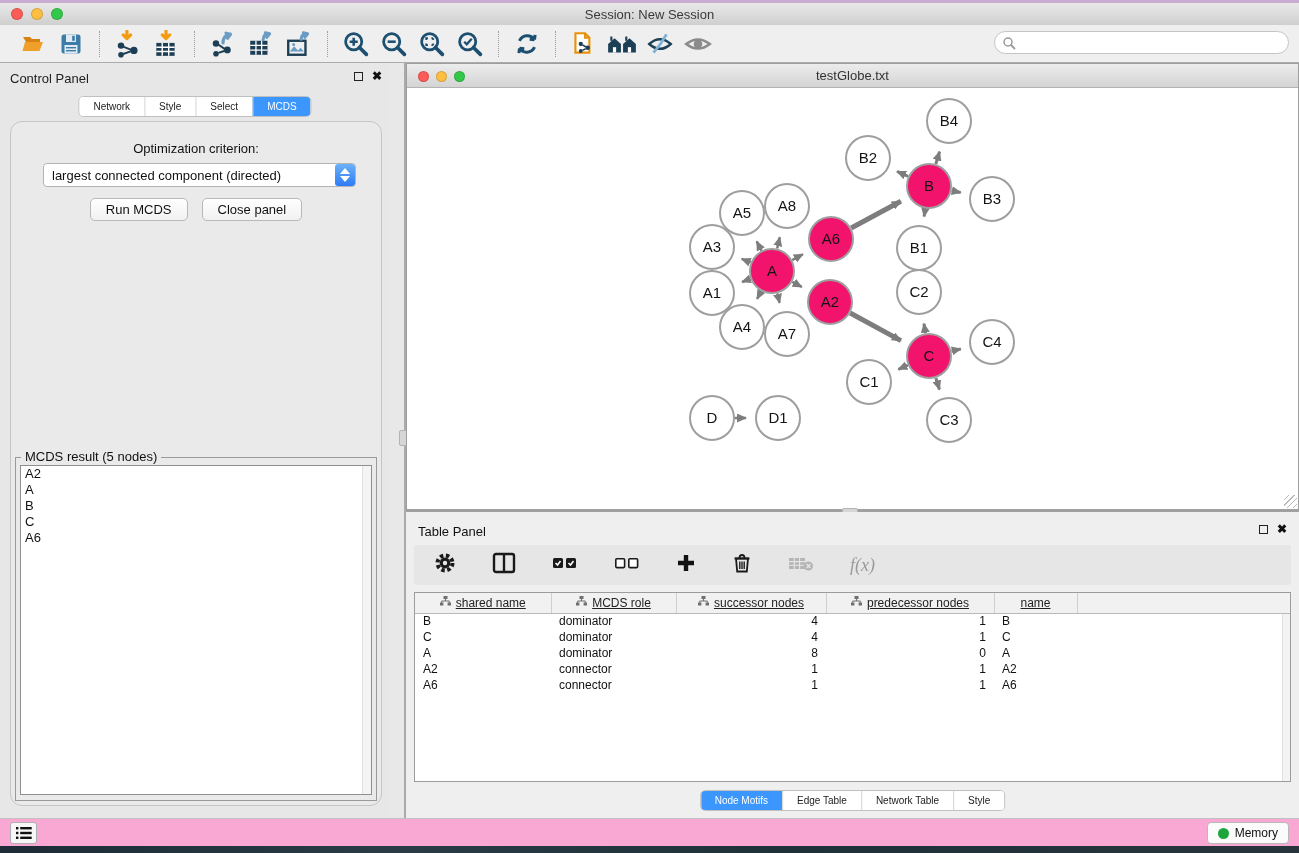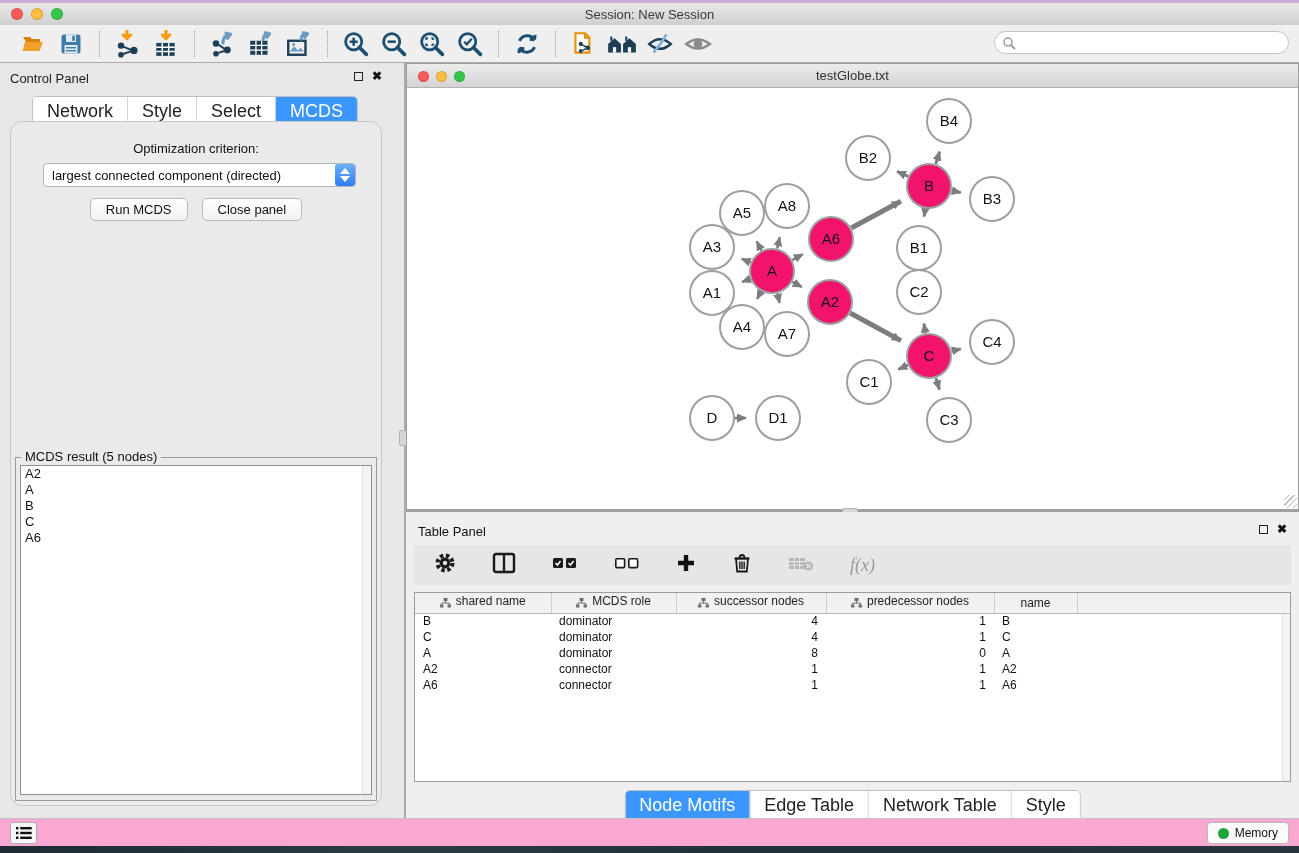--- a/index.html
+++ b/index.html
@@ -32,21 +32,21 @@
   }
   .searchbox input { border:none; outline:none; flex:1; height:18px; font-size:12px; background:transparent; margin-left:5px; }
   
   .control-panel { position:absolute; left:0; top:63px; width:390px; height:755px; background:#e7e7e7; }
   .panel-head { position:absolute; left:10px; top:8px; font-size:13px; color:#222; }
   .panel-btns { position:absolute; right:8px; top:8px; display:flex; gap:9px; align-items:center; }
   .float-ico { width:9px; height:9px; border:1.5px solid #222; display:inline-block; }
   .close-ico { font-size:12px; font-weight:bold; color:#111; line-height:10px; }
   .seg-tabs { position:absolute; top:33px; left:50%; transform:translateX(-50%);
     display:inline-flex; border:1px solid #c0c0c0; border-radius:5px; overflow:hidden; background:#fff; }
-  .seg-tab { padding:4px 14px; font-size:18px; color:#222; background:#fff; border-left:1px solid #d4d4d4; white-space:nowrap; }
+  .seg-tab { padding:4px 14px; font-size:10px; color:#222; background:#fff; border-left:1px solid #d4d4d4; white-space:nowrap; }
   .seg-tab:first-child { border-left:none; }
   .seg-tab.active { background:#3b97fd; color:#fff; }
   .cp-inner { position:absolute; left:10px; right:8px; top:58px; bottom:12px;
     background:#eaeaea; border:1px solid #c6c6c6; border-radius:12px; }
   .opt-label { position:absolute; top:19px; width:100%; text-align:center; font-size:13px; color:#111; }
   .dropdown { position:absolute; left:32px; top:41px; width:313px; height:24px; background:#fff;
     border:1px solid #b4b4b4; border-radius:4px; display:flex; align-items:center; }
   .dropdown .dd-text { flex:1; font-size:13px; padding-left:8px; color:#111; white-space:nowrap; }
   .dd-stepper { width:20px; height:22px; margin-right:0px; border-radius:3px;
     background:linear-gradient(#6cb1f7,#2e7bf6); display:flex; flex-direction:column;
@@ -89,21 +89,21 @@
   .fx { font-family:"Liberation Serif", serif; font-style:italic; font-size:18px; color:#9a9a9a; }
   .node-table-wrap { position:absolute; left:8px; right:8px; top:80px; height:190px;
     background:#fff; border:1px solid #9c9c9c; overflow:hidden; }
   table.node-table { border-collapse:collapse; table-layout:fixed; width:100%; }
   table.node-table th { height:20px; background:#f1f1f1; border-bottom:1px solid #b9b9b9;
     border-right:1px solid #cfcfcf; font-size:12px; font-weight:normal; color:#222; text-align:center;
     overflow:hidden; white-space:nowrap; }
   table.node-table th.filler { border-right:none; }
   table.node-table td { height:16px; font-size:12px; color:#111; padding:0 8px; white-space:nowrap; overflow:hidden; }
   td.num { text-align:right; padding-right:14px; }
-  .th-inner { display:inline-flex; align-items:flex-end; gap:5px; }
+  .th-inner { display:inline-flex; align-items:flex-start; gap:5px;text-decoration:underline; }
   .tbl-scroll { position:absolute; right:0; top:21px; bottom:0; width:8px; background:#f3f3f3; border-left:1px solid #e0e0e0; }
   .tp-tabs { position:absolute; top:278px; left:50%; transform:translateX(-50%);
     display:inline-flex; border:1px solid #c0c0c0; border-radius:5px; overflow:hidden; background:#fff; }
   
   .statusbar { position:absolute; left:0; top:818px; width:100%; height:28px; background:#f9a8d4;
     border-top:1px solid #c2c2c2; }
   .list-btn { position:absolute; left:10px; top:3px; width:27px; height:22px; background:#f6f6f6;
     border:1px solid #b0b0b0; border-radius:3px; display:flex; align-items:center; justify-content:center; }
   .memory-btn { position:absolute; right:10px; top:3px; height:22px; padding:0 10px; background:#fbfbfb;
     border:1px solid #b9b9b9; border-radius:4px; display:flex; align-items:center; gap:6px; font-size:12px; color:#111; }

